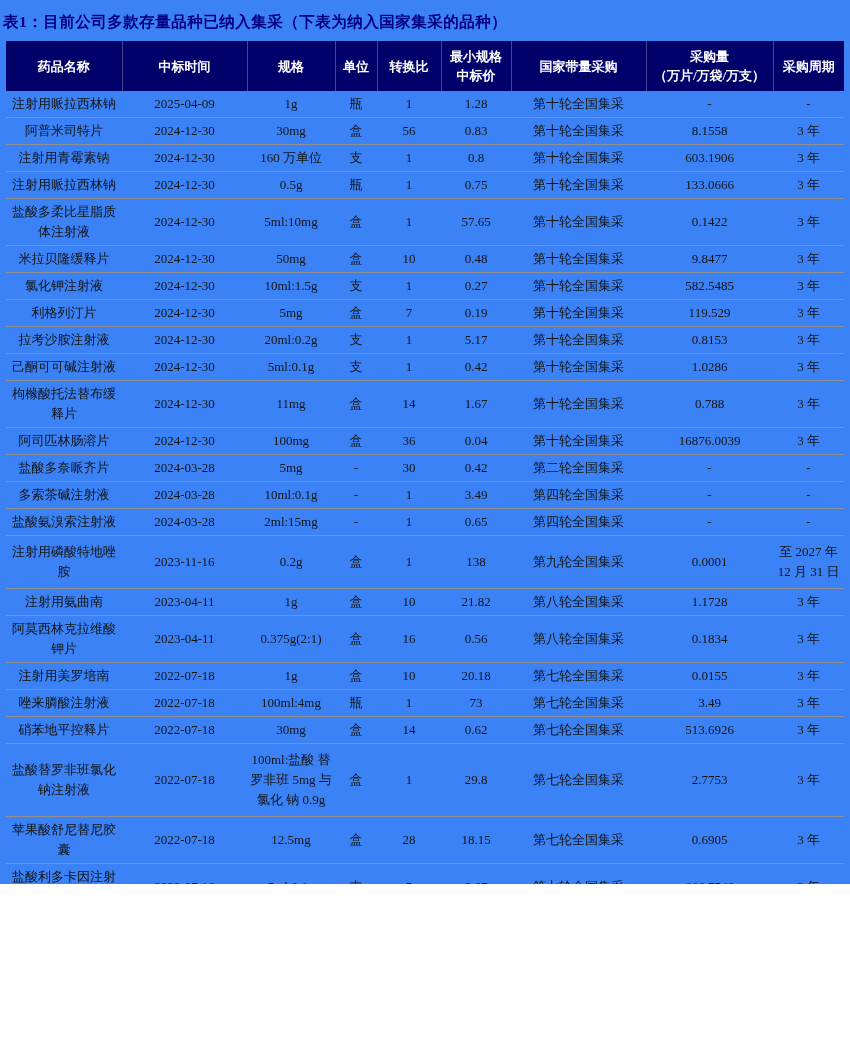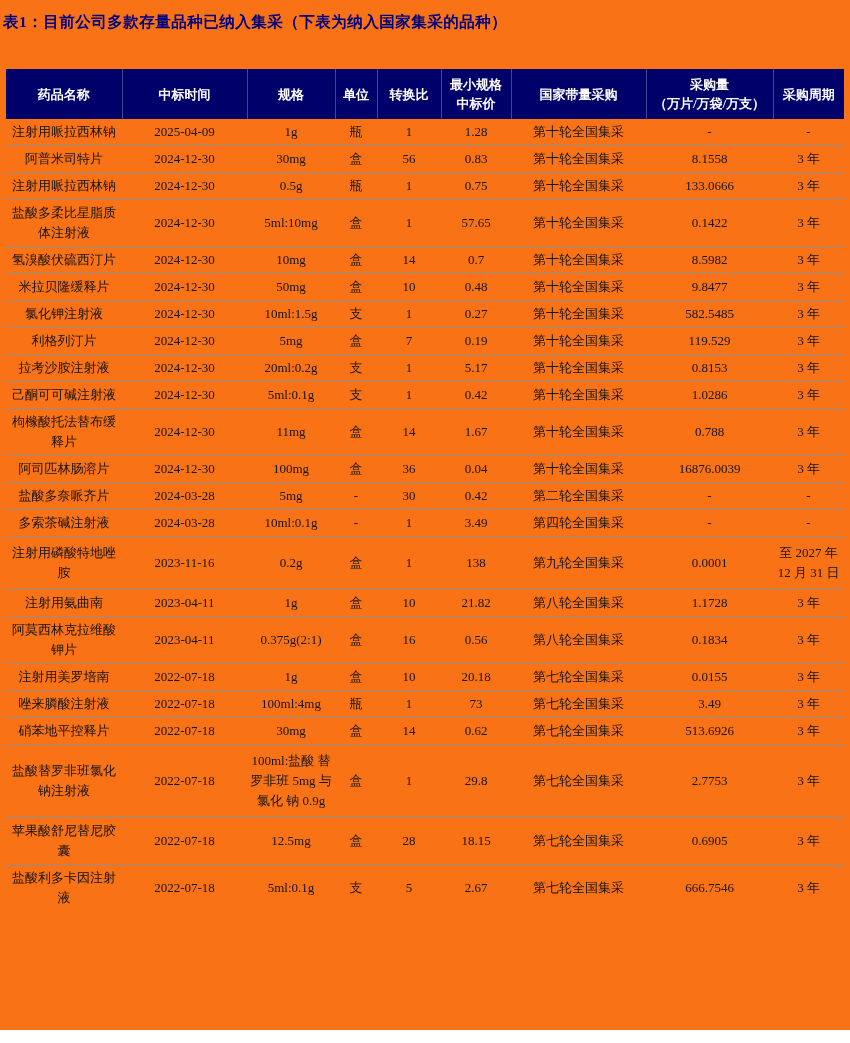--- a/index.html
+++ b/index.html
@@ -4,41 +4,40 @@
 <style>
   html, body {
     margin: 0;
     padding: 0;
     background: #ffffff;
     font-family: "Liberation Serif", "DejaVu Serif", serif;
   }
   .page {
     position: relative;
     width: 850px;
-    height: 1030px;
+    height: 884px;
     overflow: hidden;
-    background: #f97316;
+    background: #3b82f6;
   }
   .doc-title {
     margin: 0;
     padding: 12px 4px 8px 3px;
     font-size: 15.5px;
     font-weight: bold;
     color: #000080;
     letter-spacing: 0.5px;
     white-space: nowrap;
   }
   table.proc-table {
     margin-left: 6px;
     width: 838px;
     border-collapse: collapse;
     table-layout: fixed;
     font-size: 13px;
     color: #141414;
-    margin-top: 28px;
   }
   table.proc-table th {
     background: #00006B;
     color: #ffffff;
     font-weight: bold;
     font-size: 13px;
     text-align: center;
     vertical-align: middle;
     padding: 6px 2px;
     line-height: 19px;
@@ -116,50 +115,50 @@
           <td>2024-12-30</td>
           <td>30mg</td>
           <td>盒</td>
           <td>56</td>
           <td>0.83</td>
           <td>第十轮全国集采</td>
           <td>8.1558</td>
           <td>3 年</td>
         </tr>
         <tr>
+          <td>注射用青霉素钠</td>
+          <td>2024-12-30</td>
+          <td>160 万单位</td>
+          <td>支</td>
+          <td>1</td>
+          <td>0.8</td>
+          <td>第十轮全国集采</td>
+          <td>603.1906</td>
+          <td>3 年</td>
+        </tr>
+        <tr>
           <td>注射用哌拉西林钠</td>
           <td>2024-12-30</td>
           <td>0.5g</td>
           <td>瓶</td>
           <td>1</td>
           <td>0.75</td>
           <td>第十轮全国集采</td>
           <td>133.0666</td>
           <td>3 年</td>
         </tr>
         <tr>
           <td class="bold">盐酸多柔比星脂质体注射液</td>
           <td>2024-12-30</td>
           <td>5ml:10mg</td>
           <td>盒</td>
           <td>1</td>
           <td>57.65</td>
           <td>第十轮全国集采</td>
           <td>0.1422</td>
-          <td>3 年</td>
-        </tr>
-        <tr>
-          <td>氢溴酸伏硫西汀片</td>
-          <td>2024-12-30</td>
-          <td>10mg</td>
-          <td>盒</td>
-          <td>14</td>
-          <td>0.7</td>
-          <td>第十轮全国集采</td>
-          <td>8.5982</td>
           <td>3 年</td>
         </tr>
         <tr>
           <td>米拉贝隆缓释片</td>
           <td>2024-12-30</td>
           <td>50mg</td>
           <td>盒</td>
           <td>10</td>
           <td>0.48</td>
           <td>第十轮全国集采</td>
@@ -243,20 +242,31 @@
           <td>-</td>
           <td>-</td>
         </tr>
         <tr>
           <td>多索茶碱注射液</td>
           <td>2024-03-28</td>
           <td>10ml:0.1g</td>
           <td>-</td>
           <td>1</td>
           <td>3.49</td>
+          <td>第四轮全国集采</td>
+          <td>-</td>
+          <td>-</td>
+        </tr>
+        <tr>
+          <td>盐酸氨溴索注射液</td>
+          <td>2024-03-28</td>
+          <td>2ml:15mg</td>
+          <td>-</td>
+          <td>1</td>
+          <td>0.65</td>
           <td>第四轮全国集采</td>
           <td>-</td>
           <td>-</td>
         </tr>
         <tr class="tall">
           <td>注射用磷酸特地唑胺</td>
           <td>2023-11-16</td>
           <td>0.2g</td>
           <td>盒</td>
           <td>1</td>

